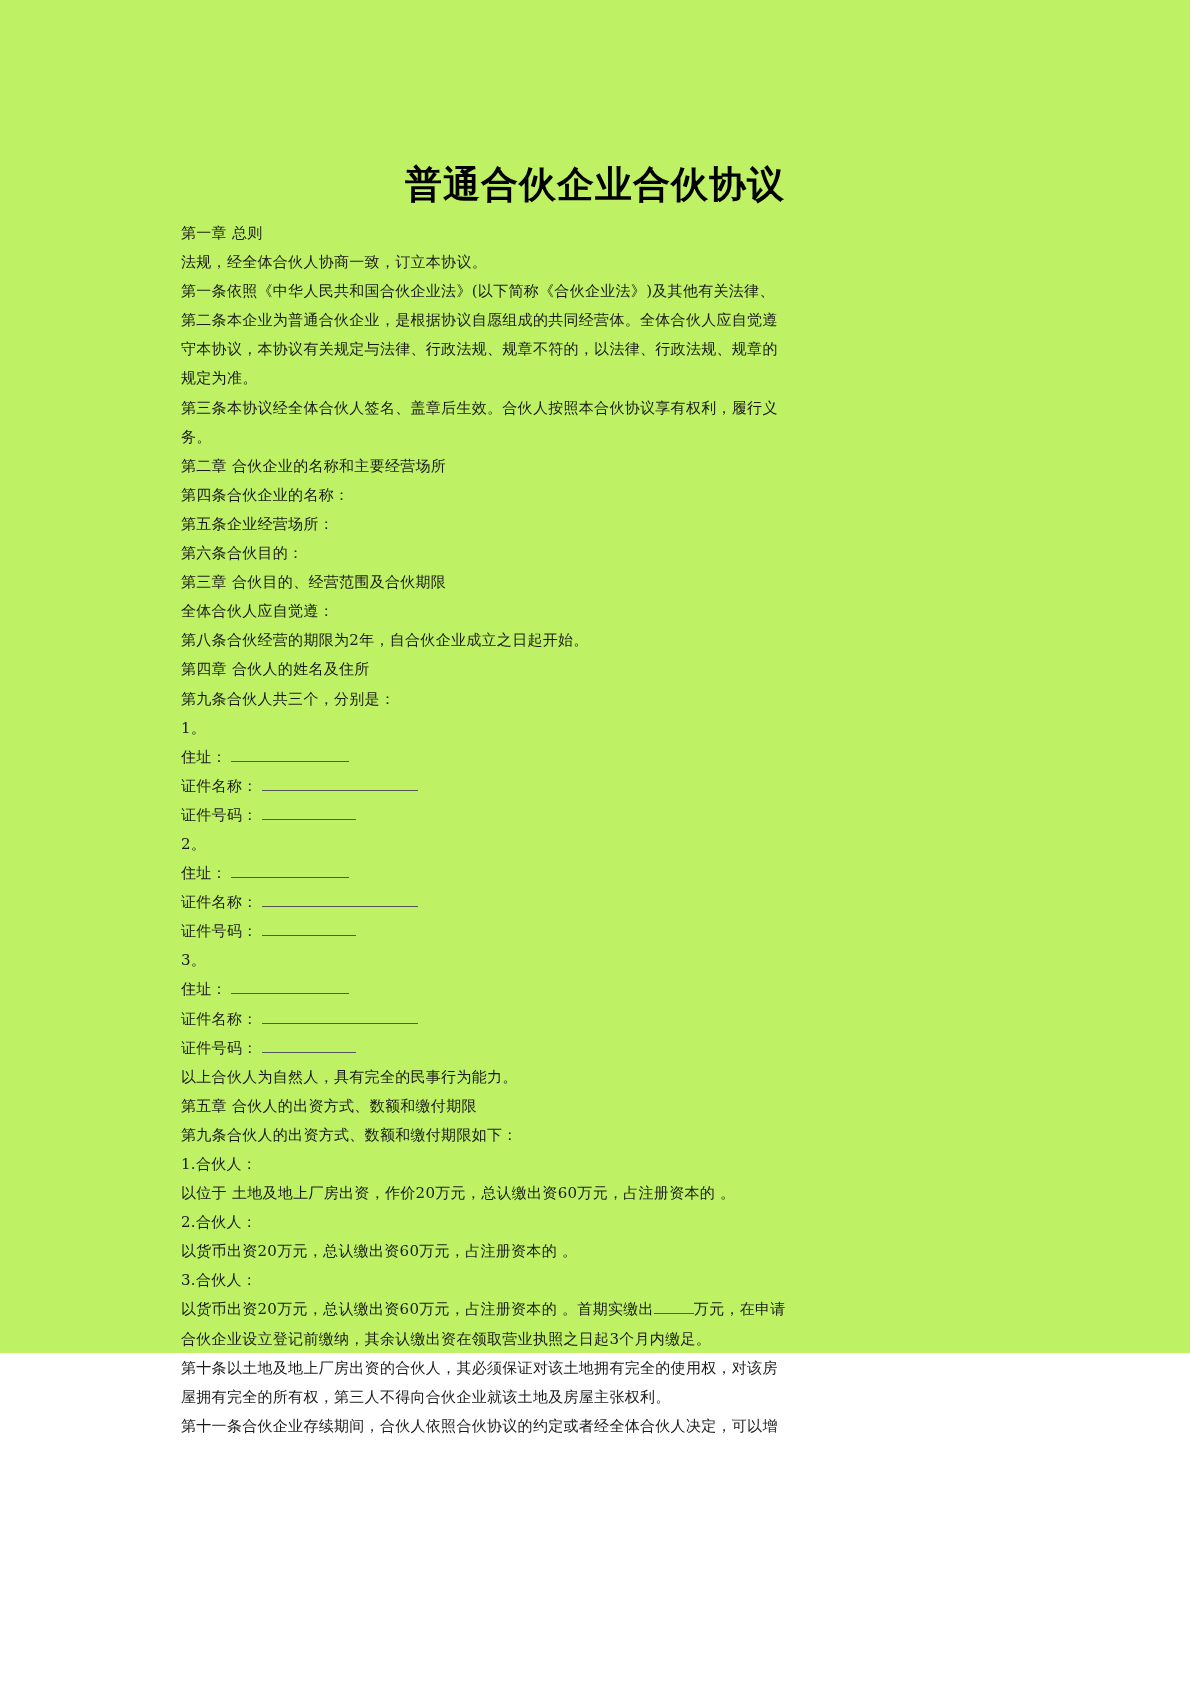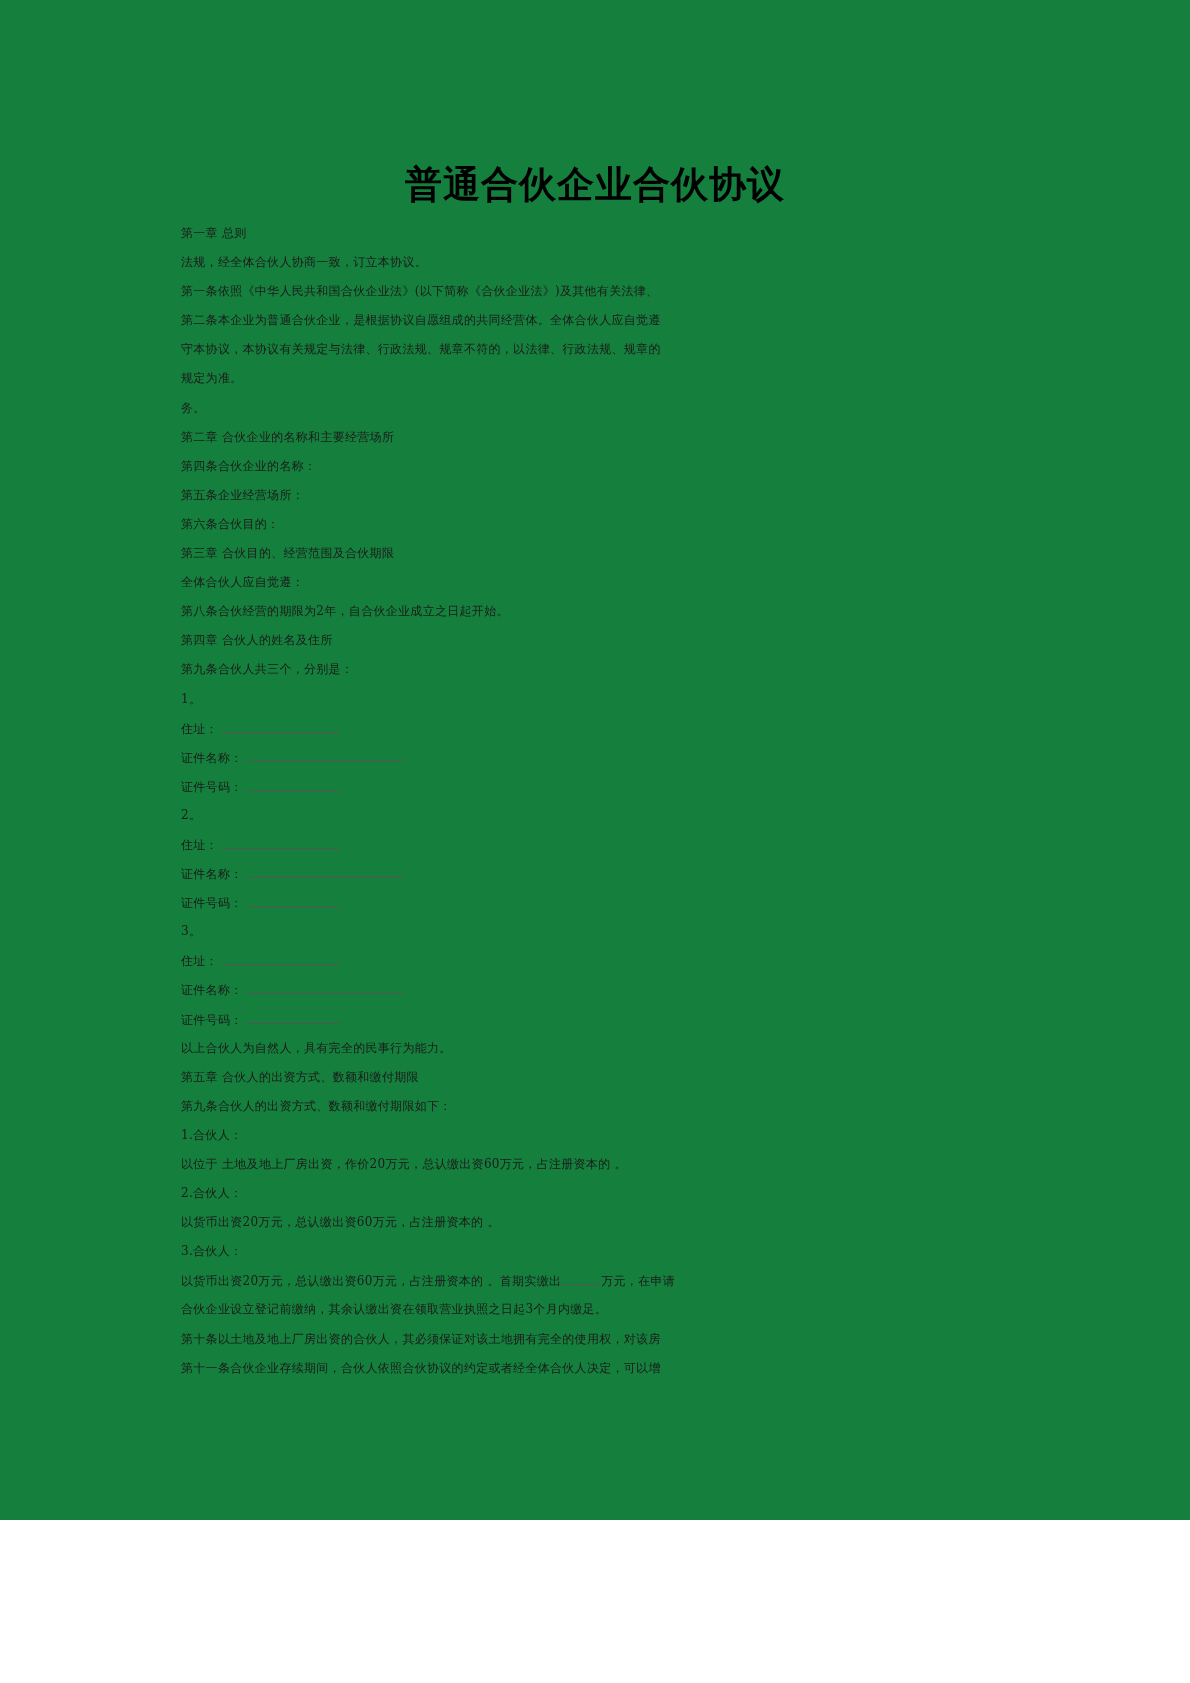--- a/index.html
+++ b/index.html
@@ -13,43 +13,43 @@
     position: relative;
     overflow: hidden;
     font-family: "DejaVu Serif", "Liberation Serif", serif;
     color: #111111;
   }
   .page {
     position: absolute;
     left: 0;
     top: 0;
     width: 1190px;
-    height: 1520px;
-    background: #15803d;
+    height: 1353px;
+    background: #bef264;
   }
   .title {
     position: absolute;
     left: 0;
     width: 1190px;
     top: 160px;
     text-align: center;
     font-size: 37px;
     font-weight: bold;
     letter-spacing: 1px;
     line-height: 48px;
     color: #000;
   }
   .body {
     position: absolute;
     left: 181px;
     top: 219px;
     width: 840px;
   }
   .line {
-    font-size: 12px;
+    font-size: 15px;
     line-height: 29.1px;
     height: 29.1px;
     white-space: nowrap;
     letter-spacing: 0.3px;
     color: #1a1a1a;
   }
   .blank {
     display: inline-block;
     border-bottom: 1px solid #555;
     height: 18px;
@@ -67,20 +67,21 @@
 <div class="page">
   <div class="title">普通合伙企业合伙协议</div>
 
   <div class="body">
     <div class="line">第一章  总则</div>
     <div class="line">法规，经全体合伙人协商一致，订立本协议。</div>
     <div class="line">第一条依照《中华人民共和国合伙企业法》(以下简称《合伙企业法》)及其他有关法律、</div>
     <div class="line">第二条本企业为普通合伙企业，是根据协议自愿组成的共同经营体。全体合伙人应自觉遵</div>
     <div class="line">守本协议，本协议有关规定与法律、行政法规、规章不符的，以法律、行政法规、规章的</div>
     <div class="line">规定为准。</div>
+    <div class="line">第三条本协议经全体合伙人签名、盖章后生效。合伙人按照本合伙协议享有权利，履行义</div>
     <div class="line">务。</div>
     <div class="line">第二章  合伙企业的名称和主要经营场所</div>
     <div class="line">第四条合伙企业的名称：</div>
     <div class="line">第五条企业经营场所：</div>
     <div class="line">第六条合伙目的：</div>
     <div class="line">第三章  合伙目的、经营范围及合伙期限</div>
     <div class="line">全体合伙人应自觉遵：</div>
     <div class="line">第八条合伙经营的期限为2年，自合伙企业成立之日起开始。</div>
     <div class="line">第四章  合伙人的姓名及住所</div>
     <div class="line">第九条合伙人共三个，分别是：</div>
@@ -124,15 +125,16 @@
     <div class="line">1.合伙人：</div>
     <div class="line">以位于  土地及地上厂房出资，作价20万元，总认缴出资60万元，占注册资本的  。</div>
     <div class="line">2.合伙人：</div>
     <div class="line">以货币出资20万元，总认缴出资60万元，占注册资本的  。</div>
     <div class="line">3.合伙人：</div>
     <div class="line">
       <span>以货币出资20万元，总认缴出资60万元，占注册资本的  。首期实缴出</span><span class="blank w-amount"></span><span>万元，在申请</span>
     </div>
     <div class="line">合伙企业设立登记前缴纳，其余认缴出资在领取营业执照之日起3个月内缴足。</div>
     <div class="line">第十条以土地及地上厂房出资的合伙人，其必须保证对该土地拥有完全的使用权，对该房</div>
+    <div class="line">屋拥有完全的所有权，第三人不得向合伙企业就该土地及房屋主张权利。</div>
     <div class="line">第十一条合伙企业存续期间，合伙人依照合伙协议的约定或者经全体合伙人决定，可以增</div>
   </div>
 </div>
 
 </body></html>

